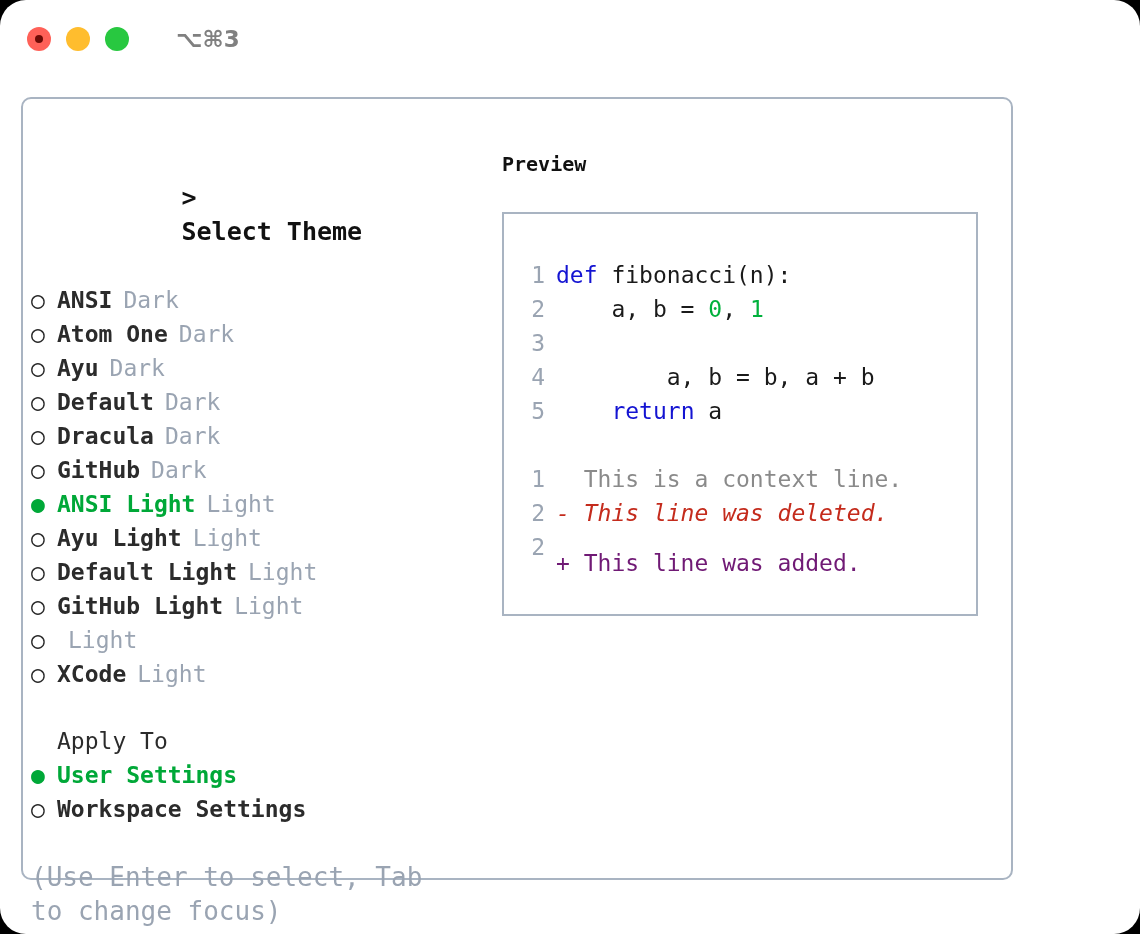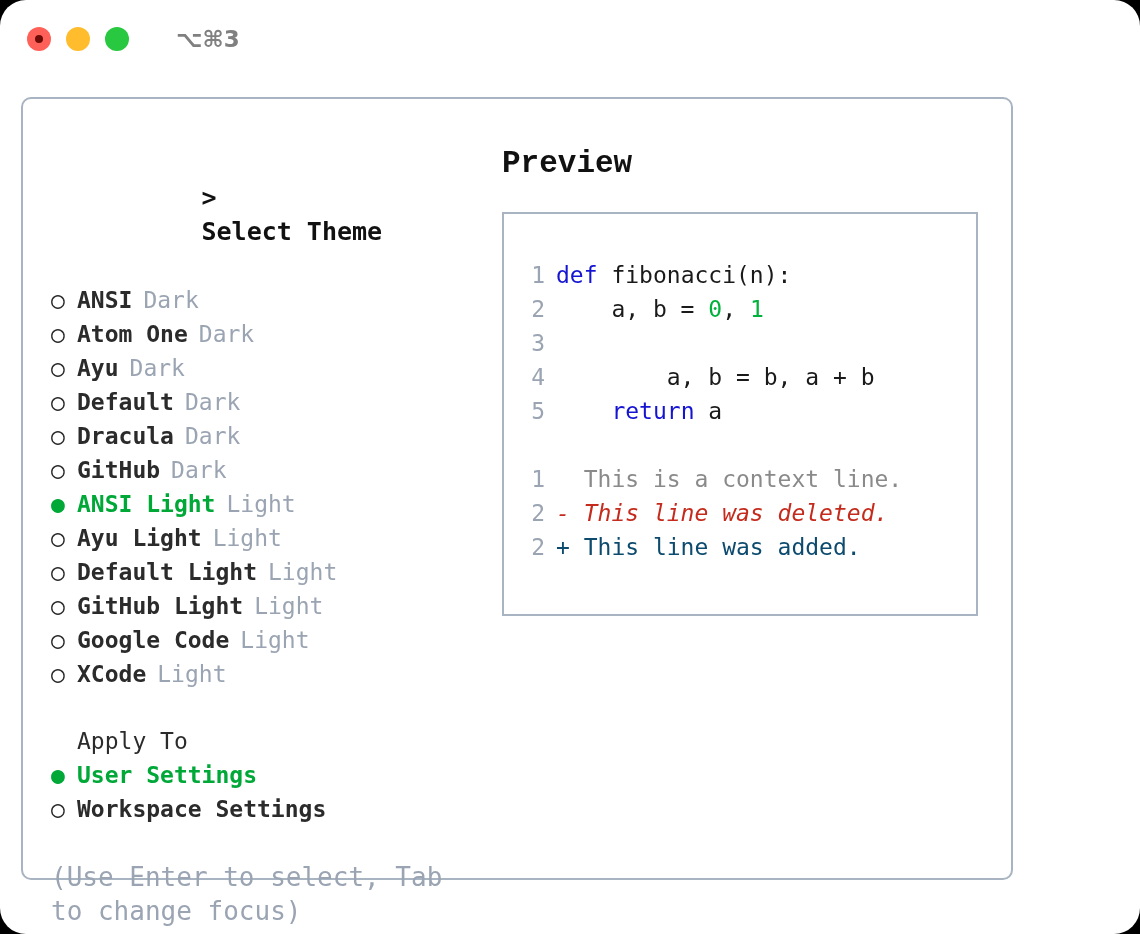--- a/index.html
+++ b/index.html
@@ -83,21 +83,21 @@
     position: absolute;
     left: 0; top: 0;
     width: 100%;
     height: 100%;
     display: flex;
   }
 
   
   .left-col {
     width: 470px;
-    padding: 48px 0 0 28px;
+    padding: 48px 0 0 8px;
     box-sizing: border-box;
   }
   .right-col {
     flex: 1;
     padding: 48px 0 0 9px;
     box-sizing: border-box;
   }
 
   .section-title {
     font-size: 25px;
@@ -144,27 +144,26 @@
   .hint {
     margin-top: 34px;
     font-size: 26px;
     line-height: 34px;
     color: #9aa4b2;
     max-width: 408px;
   }
 
   
   .preview-title {
-    font-size: 31px;
+    font-size: 20px;
     font-weight: bold;
     color: #111111;
     line-height: 34px;
     margin-bottom: 0px;
     white-space: pre;
-    font-family: Liberation Mono, monospace;
   }
 
   .preview-box {
     margin-top: 31px;
     width: 476px;
     height: 404px;
     border: 2px solid #a9b4c2;
     box-sizing: border-box;
     background: #ffffff;
     padding: 44px 0 0 14px;
@@ -187,21 +186,21 @@
 
   .tok-kw  { color: #1414d2; }
   .tok-fn  { color: #17bebb; }
   .tok-num { color: #00b13c; }
   .tok-txt { color: #1a1a1a; }
 
   .blank-line { height: 34px; }
 
   .diff-ctx { color: #8a8a8a; }
   .diff-del { color: #c42b1c; font-style: italic; }
-  .diff-add { color: #0c4a6e; }
+  .diff-add { color: #701a75; margin-top: 16px; }
 </style>
 </head>
 <body>
 
 <div class="screen">
 
   <div class="titlebar">
     <div class="lights">
       <span class="light red"></span>
       <span class="light yellow"></span>
@@ -224,21 +223,21 @@
             <div class="row"><span class="bullet">○</span><span class="row-label">ANSI</span><span class="row-tag">Dark</span></div>
             <div class="row"><span class="bullet">○</span><span class="row-label">Atom One</span><span class="row-tag">Dark</span></div>
             <div class="row"><span class="bullet">○</span><span class="row-label">Ayu</span><span class="row-tag">Dark</span></div>
             <div class="row"><span class="bullet">○</span><span class="row-label">Default</span><span class="row-tag">Dark</span></div>
             <div class="row"><span class="bullet">○</span><span class="row-label">Dracula</span><span class="row-tag">Dark</span></div>
             <div class="row"><span class="bullet">○</span><span class="row-label">GitHub</span><span class="row-tag">Dark</span></div>
             <div class="row selected"><span class="bullet">●</span><span class="row-label">ANSI Light</span><span class="row-tag">Light</span></div>
             <div class="row"><span class="bullet">○</span><span class="row-label">Ayu Light</span><span class="row-tag">Light</span></div>
             <div class="row"><span class="bullet">○</span><span class="row-label">Default Light</span><span class="row-tag">Light</span></div>
             <div class="row"><span class="bullet">○</span><span class="row-label">GitHub Light</span><span class="row-tag">Light</span></div>
-            <div class="row"><span class="bullet">○</span><span class="row-label">Google Code</span><span class="row-tag">Light</span></div>
+            <div class="row"><span class="bullet">○</span><span class="row-tag">Light</span></div>
             <div class="row"><span class="bullet">○</span><span class="row-label">XCode</span><span class="row-tag">Light</span></div>
           </div>
 
         <div class="spacer-lg"></div>
 
         <div class="group-header">Apply To</div>
 
         <div id="apply-to-list">
             <div class="row selected"><span class="bullet">●</span><span class="row-label">User Settings</span></div>
             <div class="row"><span class="bullet">○</span><span class="row-label">Workspace Settings</span></div>

